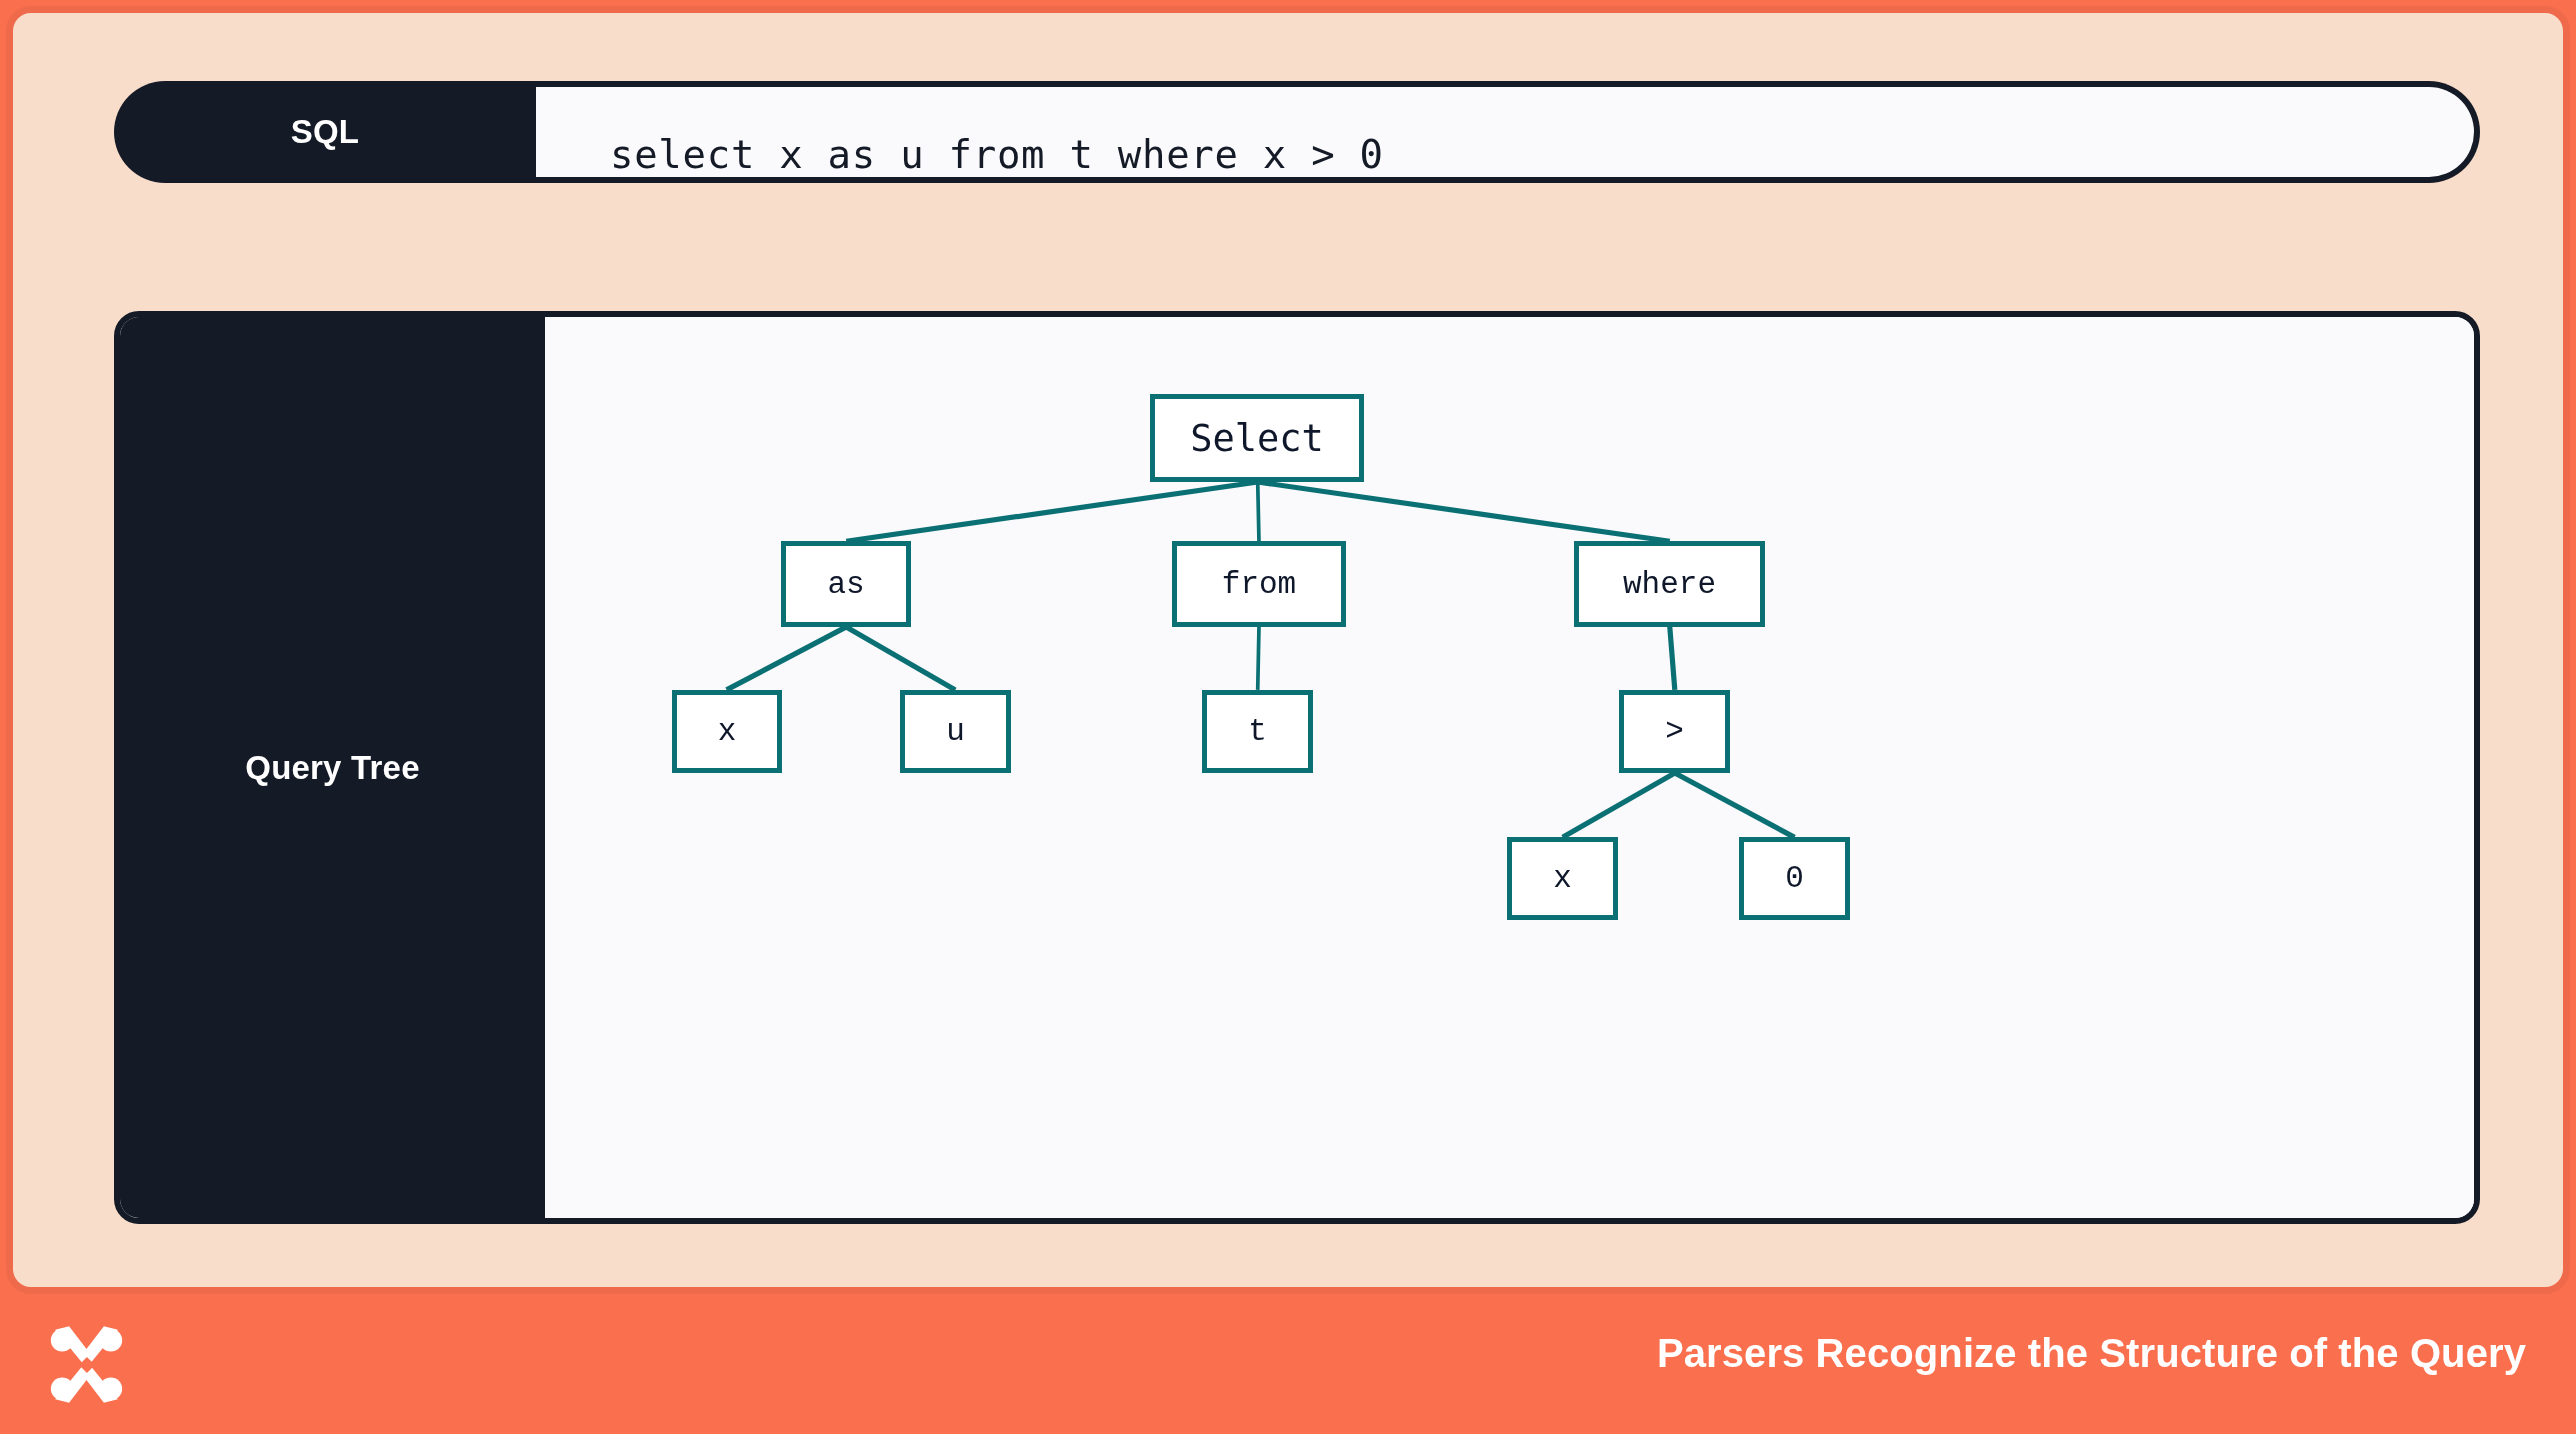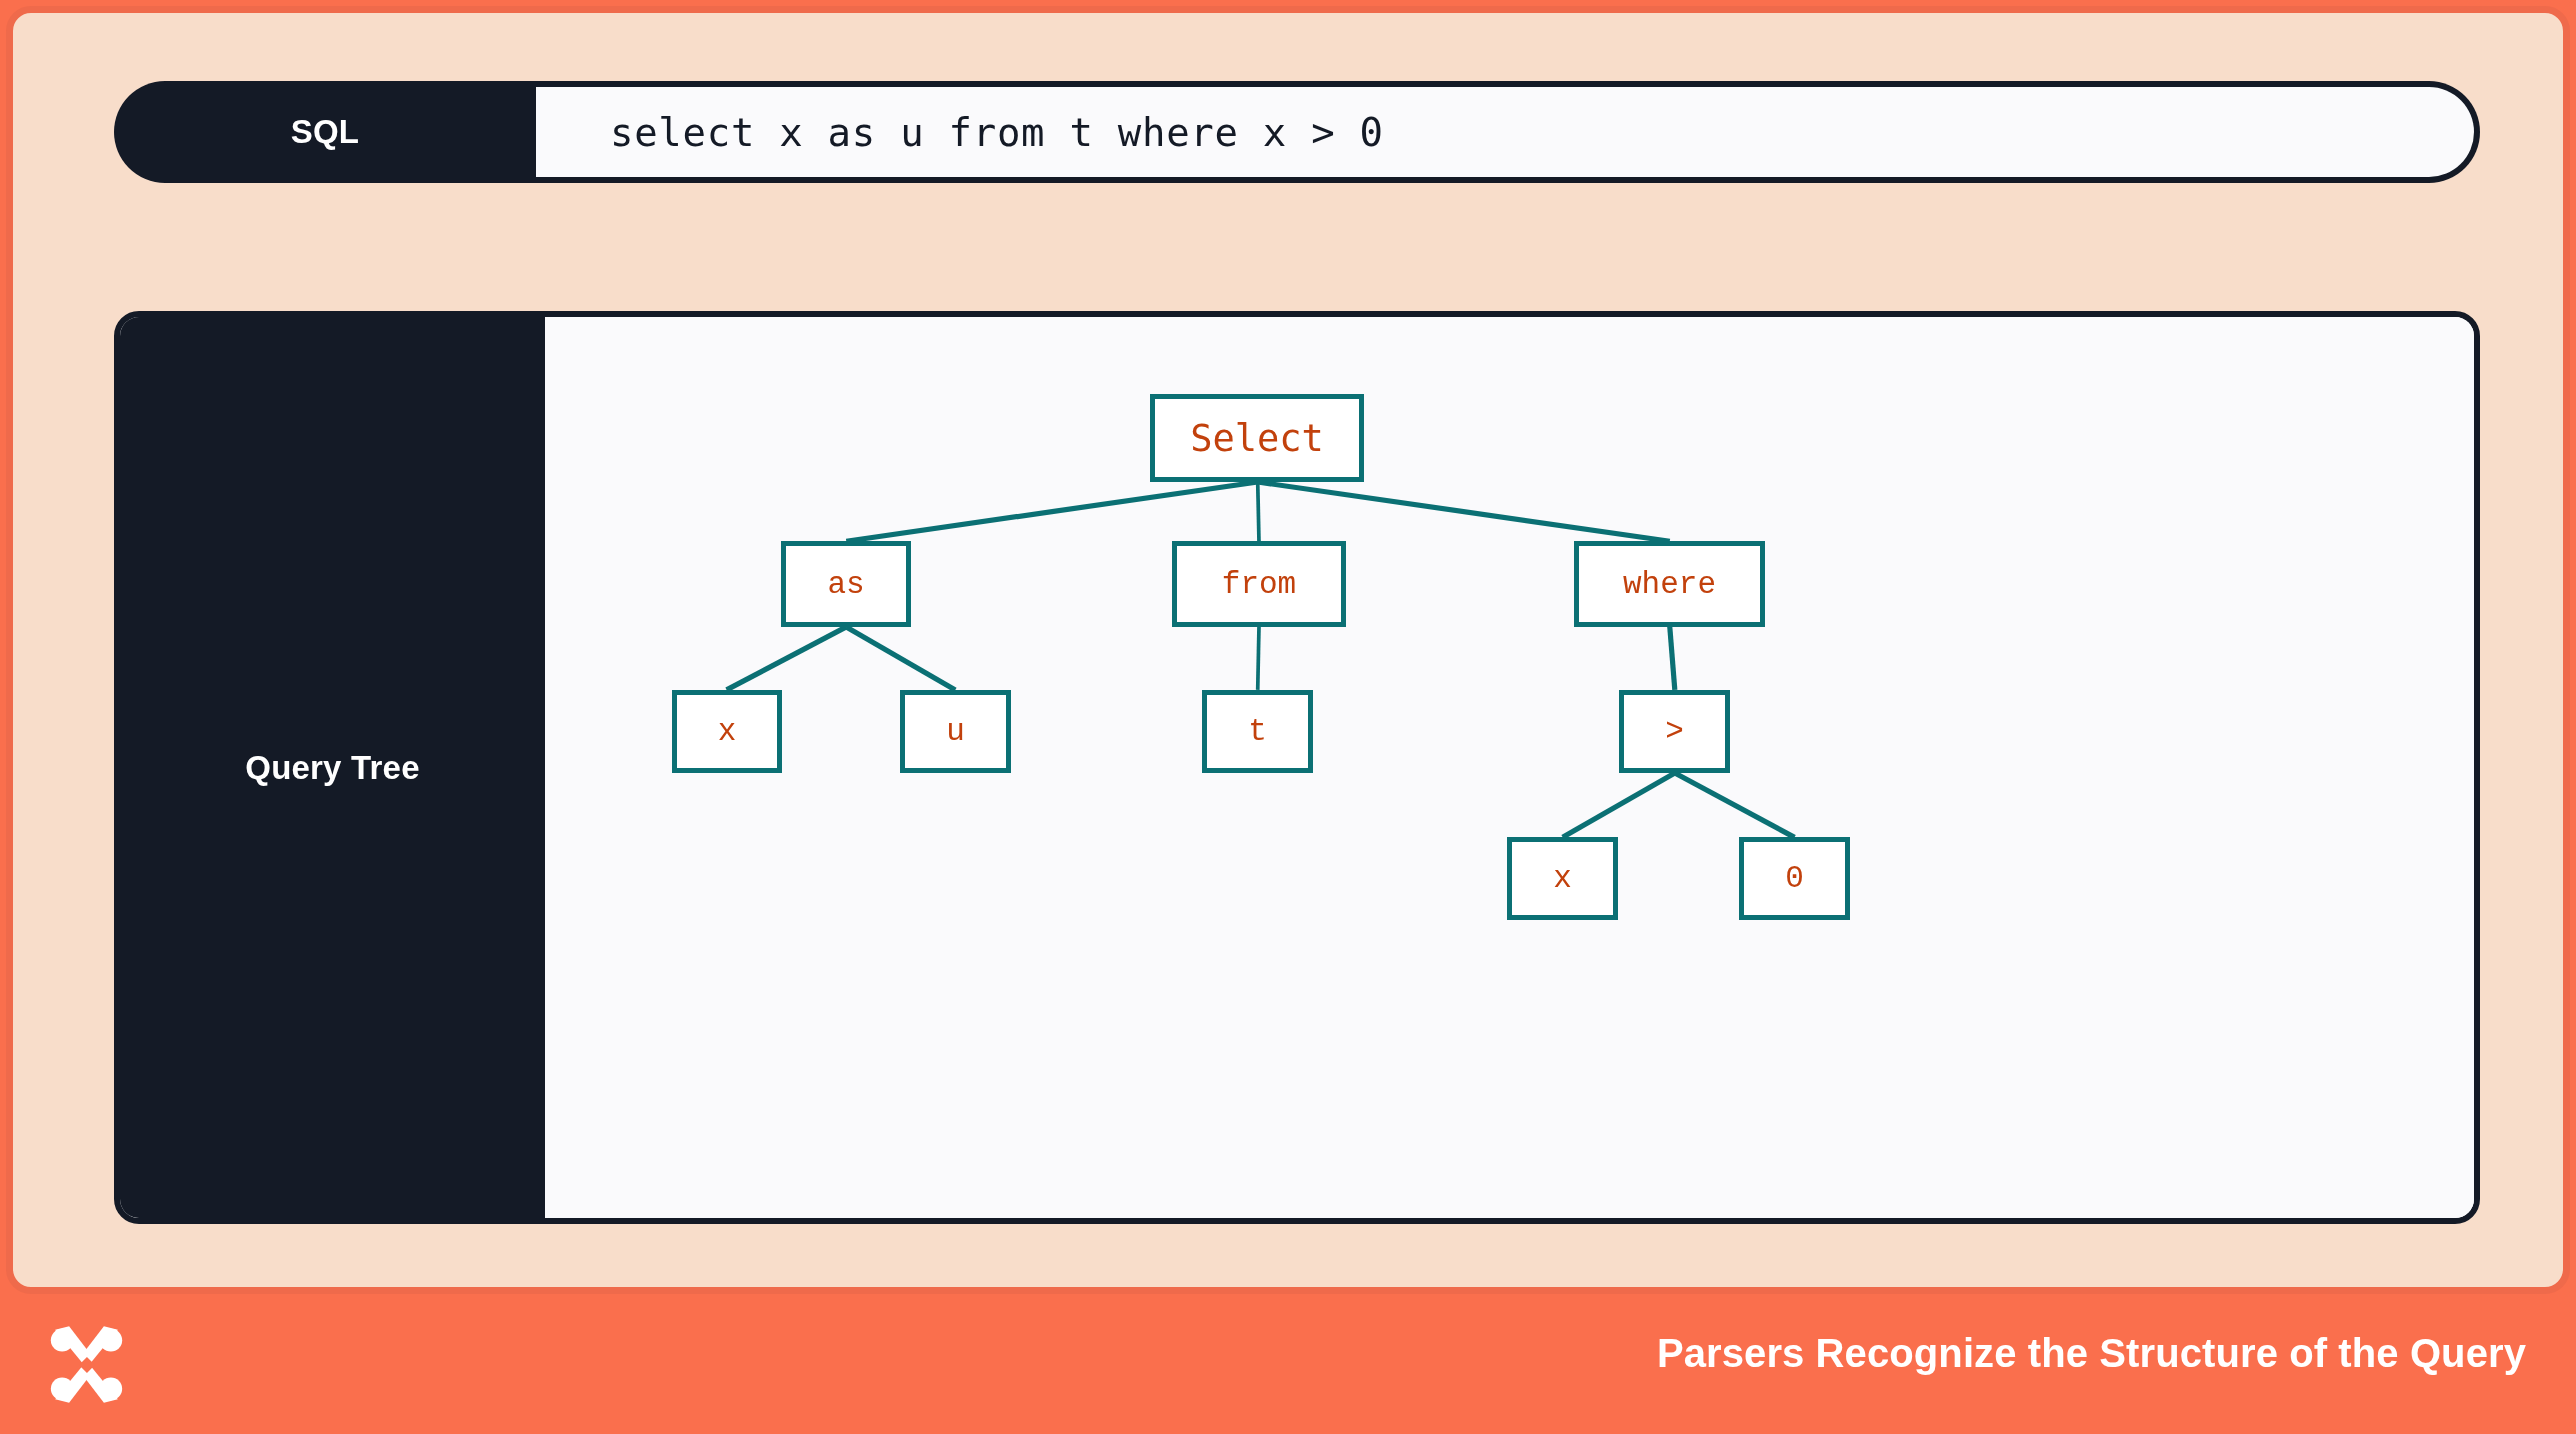--- a/index.html
+++ b/index.html
@@ -65,21 +65,21 @@
     left: 422px;
     top: 0;
     right: 0;
     height: 102px;
     box-sizing: border-box;
     background: #fafafc;
     border: 6px solid #141a26;
     border-left: none;
     border-radius: 0 51px 51px 0;
     display: flex;
-    align-items: center;
+    align-items: flex-end;
   }
   .sql-text {
     margin-left: 74px;
     font-family: "DejaVu Sans Mono", monospace;
     font-size: 39px;
     color: #141a26;
     letter-spacing: 0.7px;
     white-space: pre;
   }
 
@@ -154,21 +154,21 @@
   
   .node {
     position: absolute;
     box-sizing: border-box;
     background: #ffffff;
     border: 5.2px solid #0b7074;
     display: flex;
     align-items: center;
     justify-content: center;
     font-family: "DejaVu Sans Mono", monospace;
-    color: #c2410c;
+    color: #0f172a;
     z-index: 2;
   }
   .node-lg { font-size: 37px; }
   .node-md { font-size: 31px; font-family: Liberation Mono, monospace; }
 
   
   .footer {
     position: absolute;
     left: 0;
     bottom: 0;

